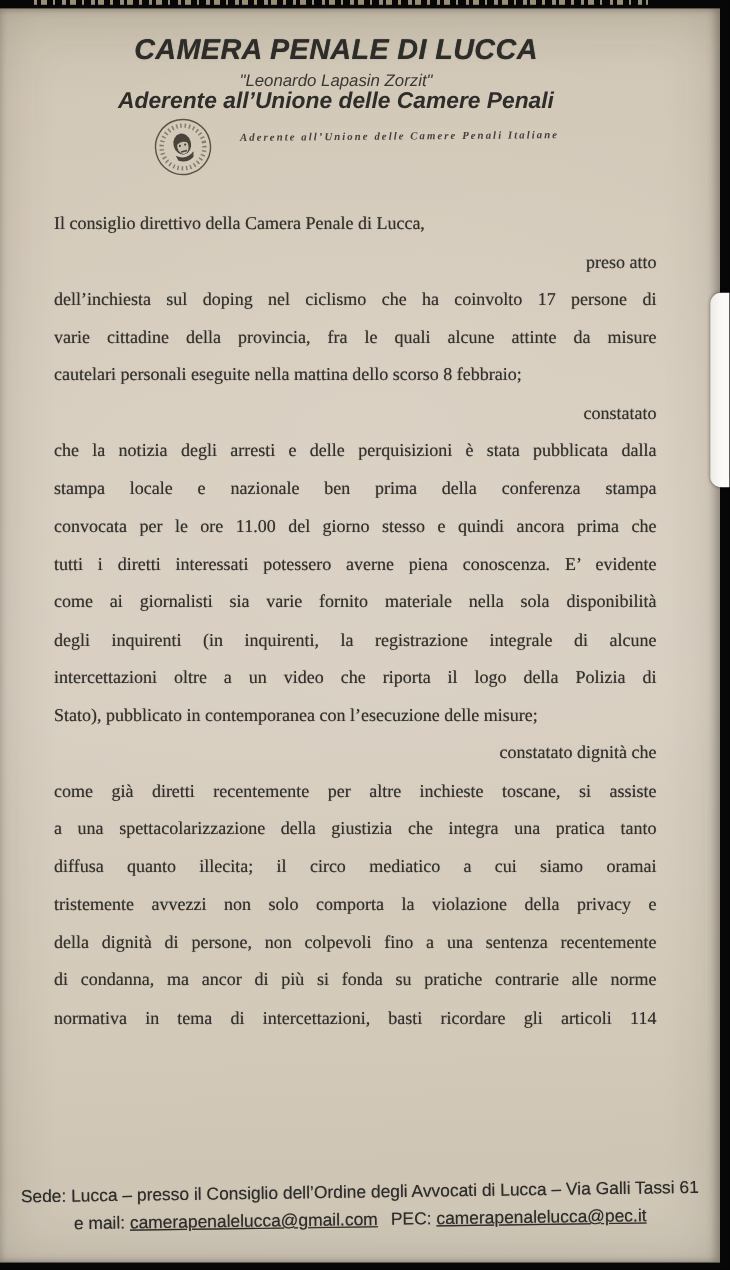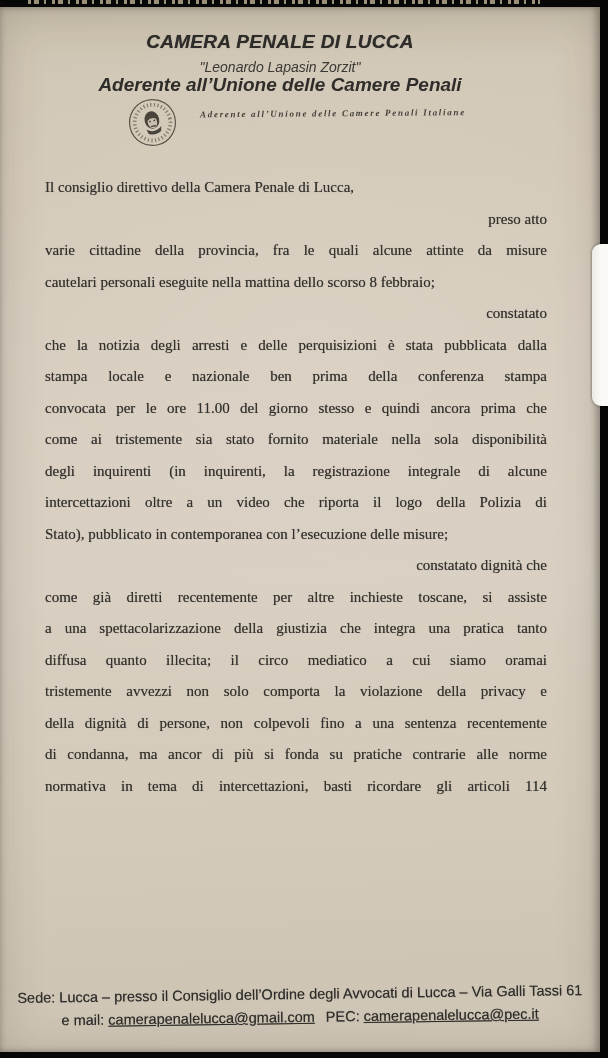--- a/index.html
+++ b/index.html
@@ -16,21 +16,21 @@
   
   .photo {
     position:absolute; left:0; top:7px; width:600px; height:1045px; overflow:hidden;
     background:
       radial-gradient(130% 55% at 52% 34%, rgba(255,255,255,.10), rgba(255,255,255,0) 62%),
       linear-gradient(178deg,#cac0ae 0%,#d2c8b7 7%,#d6ccbd 30%,#d8cfc1 55%,#d3caba 78%,#cec5b5 92%,#d0c8b8 100%);
     box-shadow: inset 0 0 46px rgba(60,50,35,.20), inset -4px 0 7px rgba(0,0,0,.28), inset 2px 0 5px rgba(0,0,0,.12);
   }
   .hdr { position:absolute; top:20px; left:0; width:560px; text-align:center; color:#2e2c29; }
   .hdr .title {
-    font-style:italic; font-weight:bold; font-size:19px; line-height:30px; letter-spacing:.3px;
+    font-style:italic; font-weight:bold; font-size:24px; line-height:30px; letter-spacing:.3px;
     text-shadow:0 0 .8px rgba(46,44,41,.75);
   }
   .hdr .subtitle { font-style:italic; font-size:14px; line-height:17px; margin-top:2px; color:#3a3834; }
   .hdr .affil { font-style:italic; font-weight:bold; font-size:19px; line-height:18px; color:#2f2d2a; }
   .seal { position:absolute; left:126px; top:89px; width:53px; height:53px; transform:rotate(-14deg); opacity:.9; }
   .sealcap {
     position:absolute; left:200px; top:101px; width:330px;
     font-family:"Liberation Serif", serif; font-style:italic; font-weight:bold;
     font-size:9px; letter-spacing:1.7px; color:#45413a; transform:rotate(-.5deg);
   }
@@ -79,27 +79,29 @@
     <path d="M18.5 31.5 q7.5 6 15 0 l-1.2 4.5 q-6.3 3.8 -12.6 0 z" fill="#3b362e"></path>
     <circle cx="23.8" cy="24.5" r="0.9" fill="#3b362e"></circle>
     <circle cx="28.2" cy="24.5" r="0.9" fill="#3b362e"></circle>
     <rect x="23.5" y="29" width="5" height="1.3" fill="#3b362e"></rect>
   </svg>
   <div class="sealcap">Aderente all’Unione delle Camere Penali Italiane</div>
 
   <div class="docbody">
       <div class="docline left">Il consiglio direttivo della Camera Penale di Lucca,</div>
       <div class="docline center">preso atto</div>
+      <div class="docline just">dell’inchiesta sul doping nel ciclismo che ha coinvolto 17 persone di</div>
       <div class="docline just">varie cittadine della provincia, fra le quali alcune attinte da misure</div>
       <div class="docline plain">cautelari personali eseguite nella mattina dello scorso 8 febbraio;</div>
       <div class="docline center">constatato</div>
       <div class="docline just">che la notizia degli arresti e delle perquisizioni è stata pubblicata dalla</div>
       <div class="docline just">stampa locale e nazionale ben prima della conferenza stampa</div>
       <div class="docline just">convocata per le ore 11.00 del giorno stesso e quindi ancora prima che</div>
-      <div class="docline just">come ai tristemente sia stato fornito materiale nella sola disponibilità</div>
+      <div class="docline just">tutti i diretti interessati potessero averne piena conoscenza. E’ evidente</div>
+      <div class="docline just">come ai giornalisti sia varie fornito materiale nella sola disponibilità</div>
       <div class="docline just">degli inquirenti (in inquirenti, la registrazione integrale di alcune</div>
       <div class="docline just">intercettazioni oltre a un video che riporta il logo della Polizia di</div>
       <div class="docline plain">Stato), pubblicato in contemporanea con l’esecuzione delle misure;</div>
       <div class="docline center">constatato dignità che</div>
       <div class="docline just">come già diretti recentemente per altre inchieste toscane, si assiste</div>
       <div class="docline just">a una spettacolarizzazione della giustizia che integra una pratica tanto</div>
       <div class="docline just">diffusa quanto illecita; il circo mediatico a cui siamo oramai</div>
       <div class="docline just">tristemente avvezzi non solo comporta la violazione della privacy e</div>
       <div class="docline just">della dignità di persone, non colpevoli fino a una sentenza recentemente</div>
       <div class="docline just">di condanna, ma ancor di più si fonda su pratiche contrarie alle norme</div>

